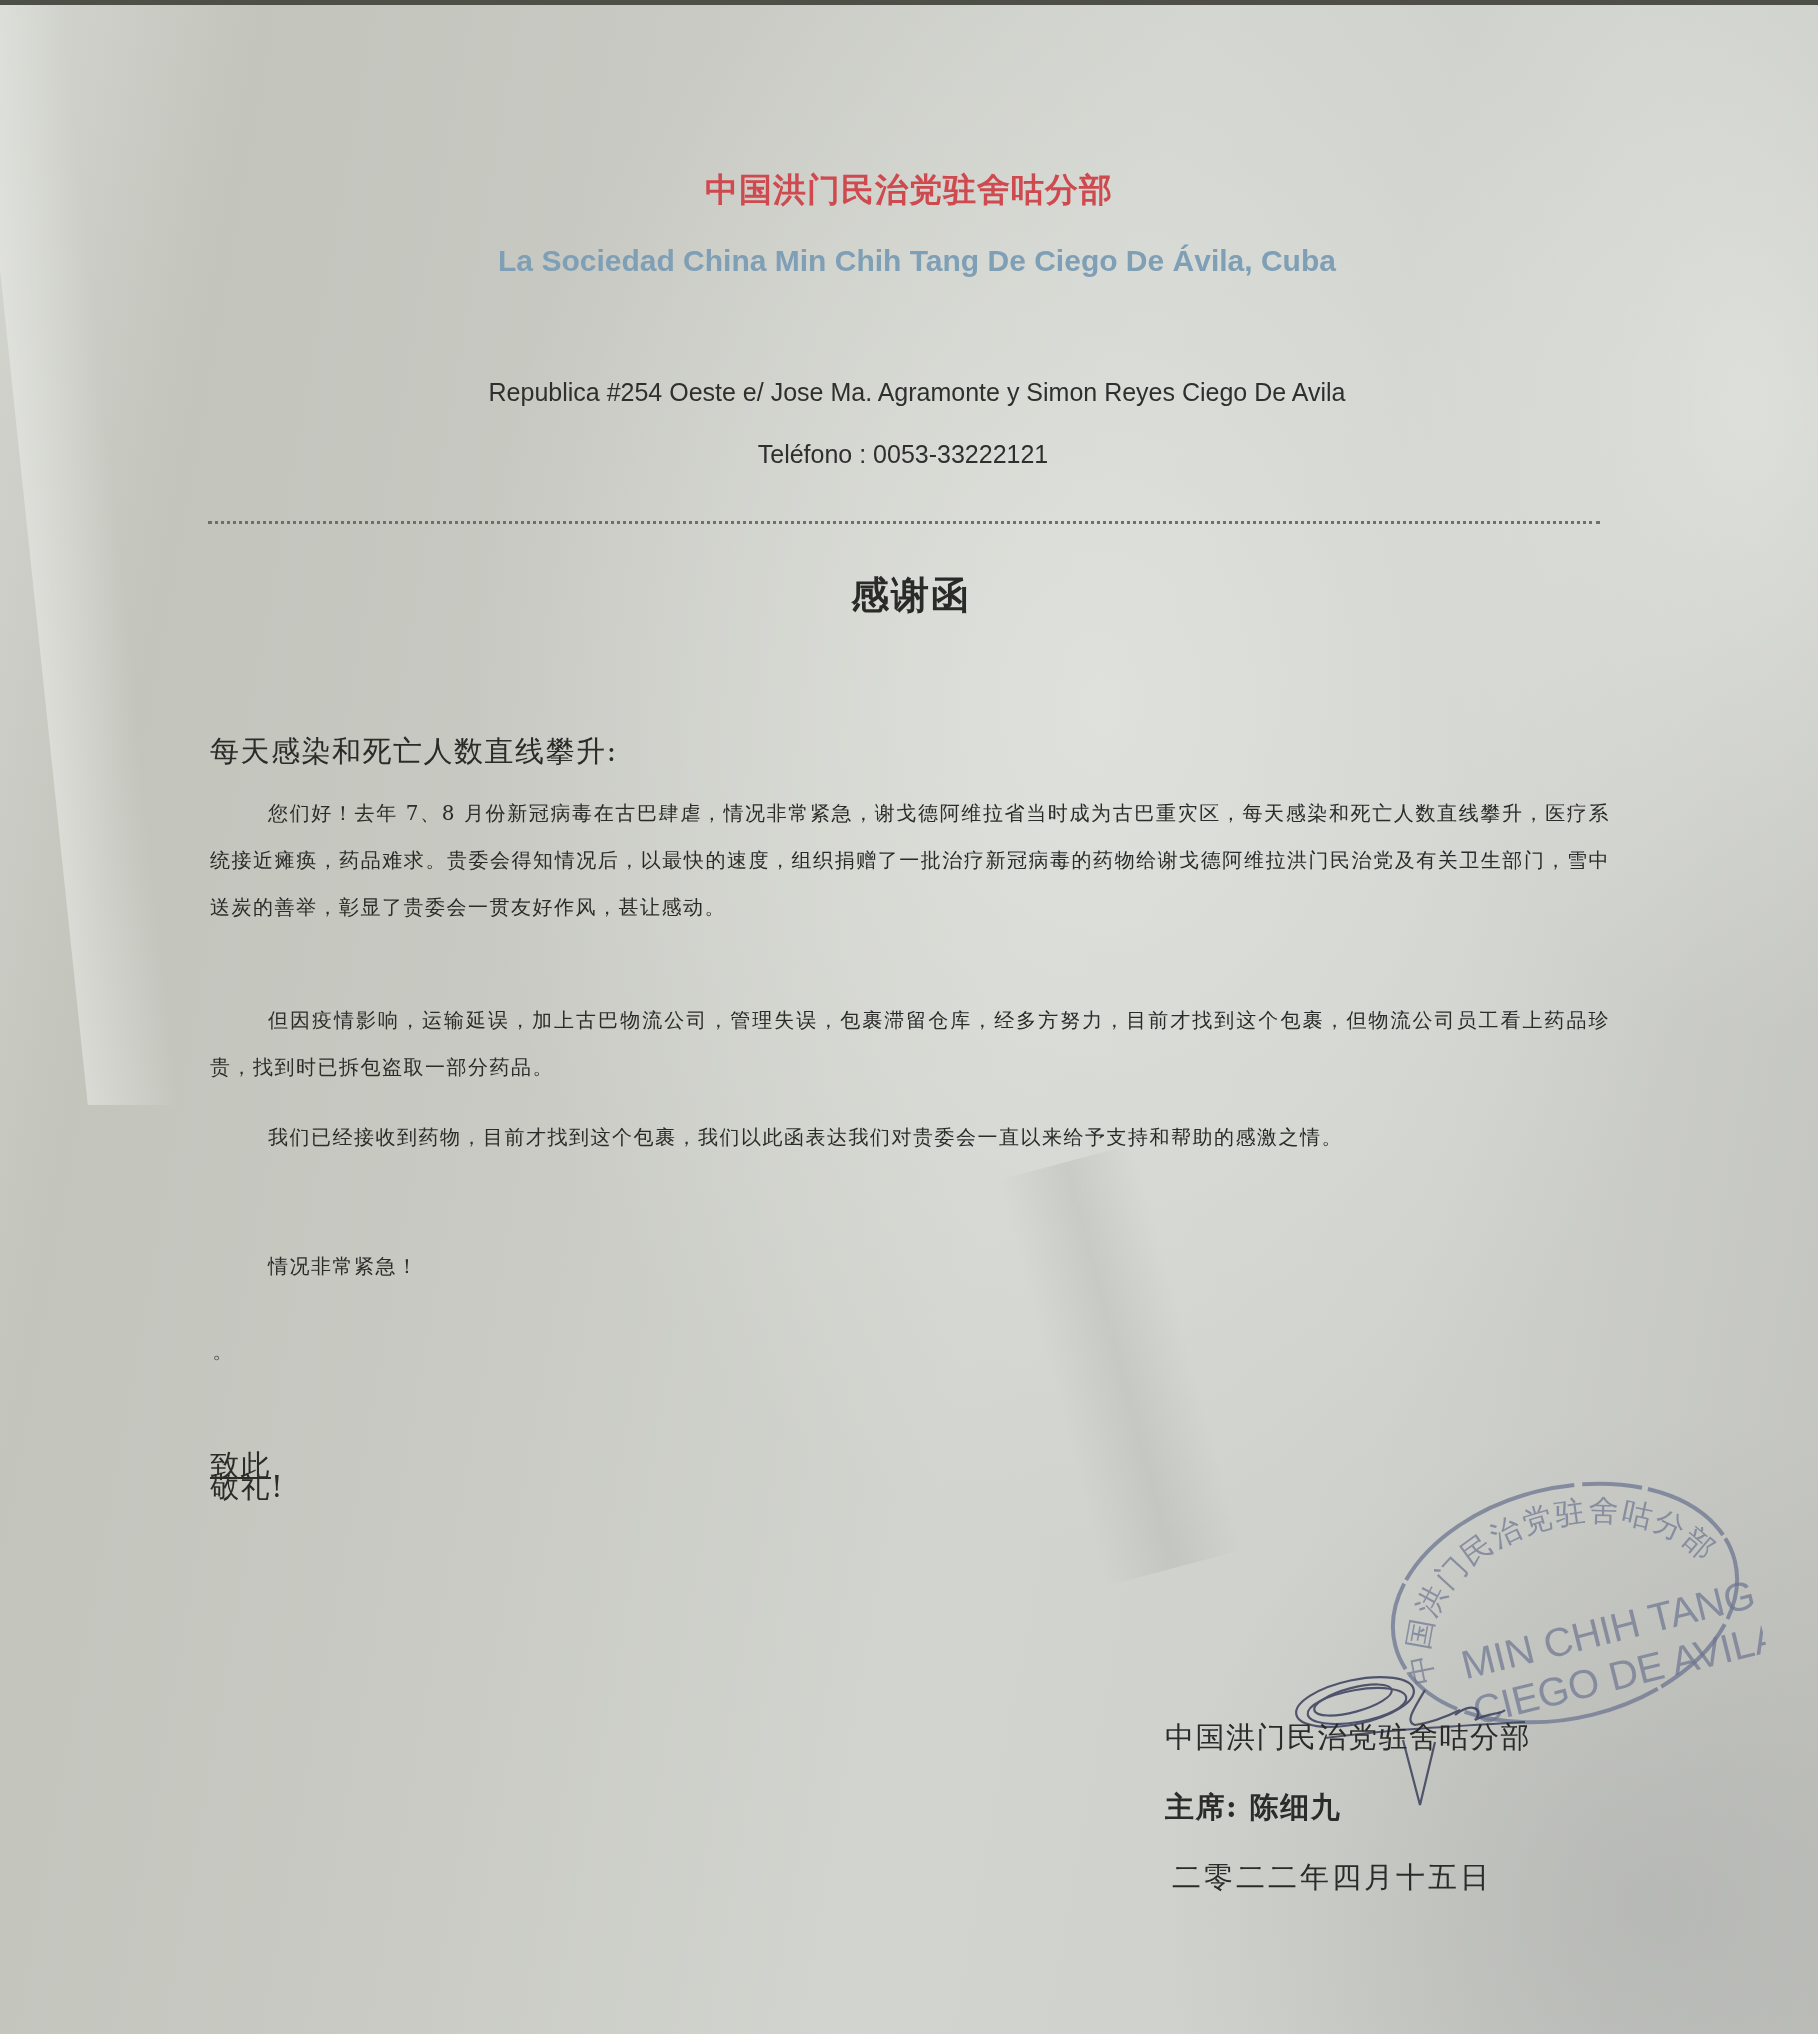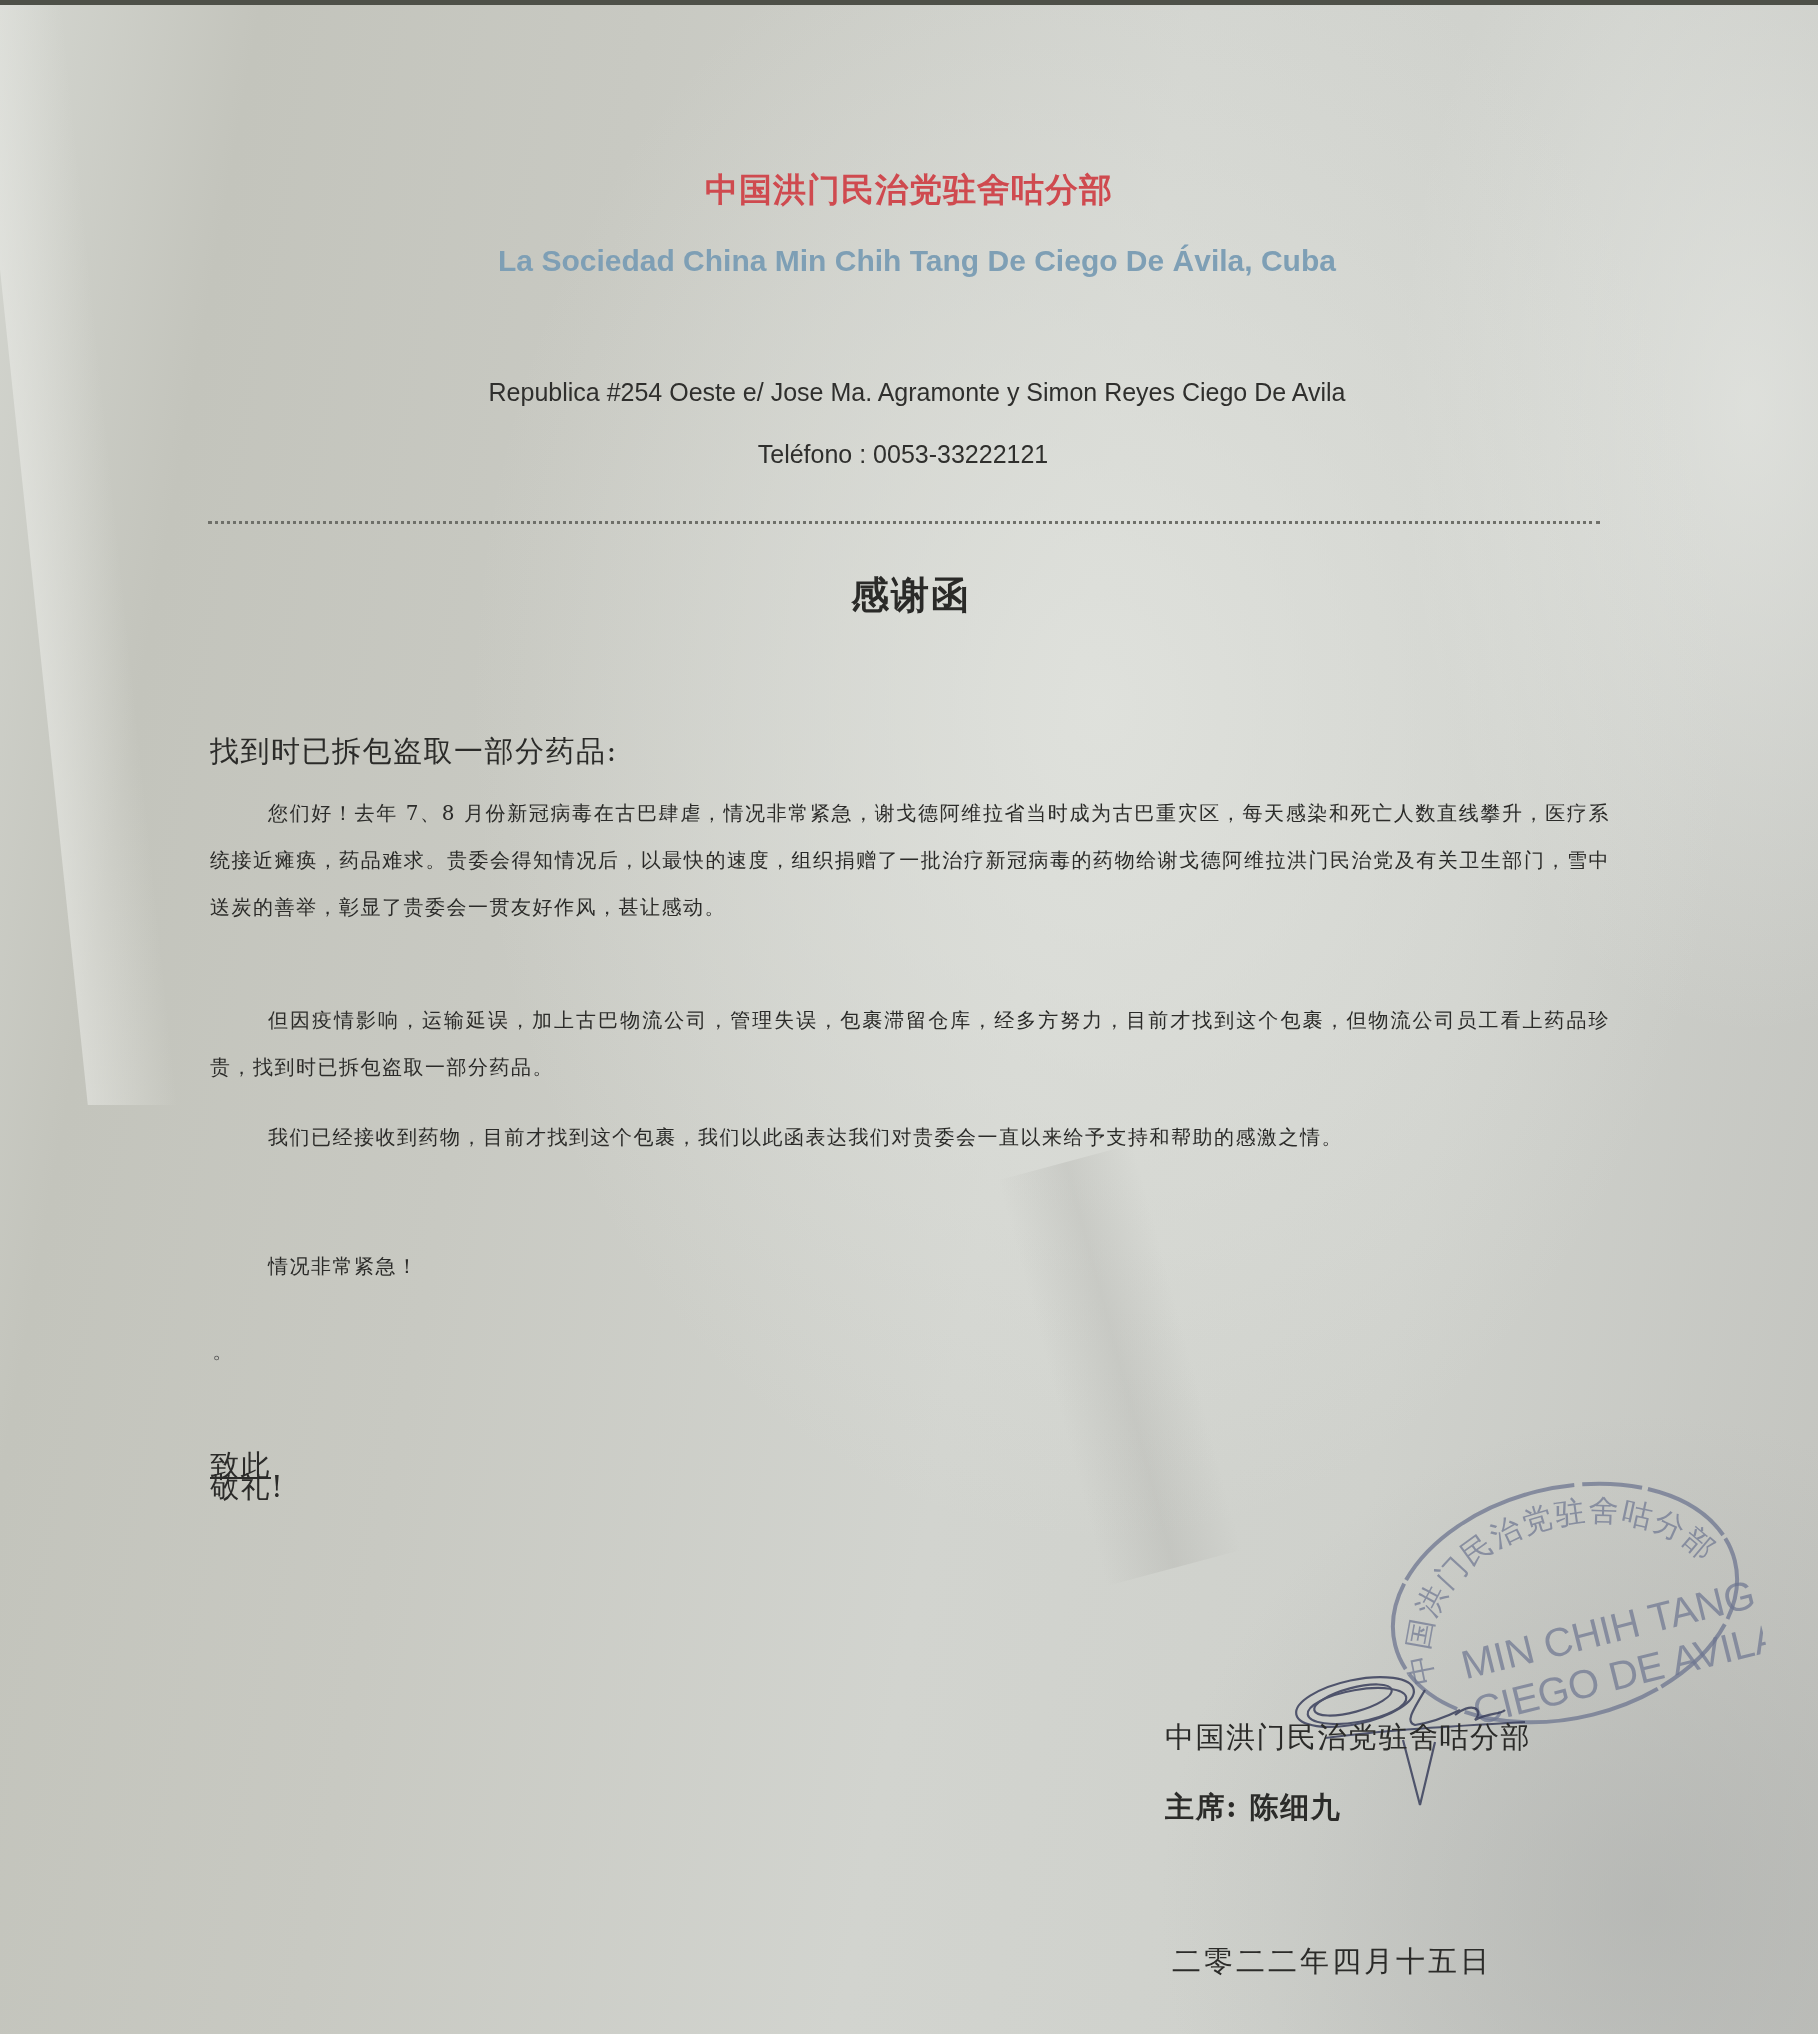--- a/index.html
+++ b/index.html
@@ -140,21 +140,21 @@
     position: absolute;
     left: 1165px;
     color: #2b2b29;
     font-family: "DejaVu Serif", "Liberation Serif", serif;
     font-size: 29px;
     letter-spacing: 1.5px;
     white-space: nowrap;
   }
   .sign-org { top: 1718px; }
   .sign-chair { top: 1788px; font-weight: bold; }
-  .sign-date { top: 1942px; left: 1172px; letter-spacing: 3px; font-family: Liberation Mono, monospace; }
+  .sign-date { top: 1858px; left: 1172px; letter-spacing: 3px; font-family: Liberation Mono, monospace; }
 
   .stamp {
     position: absolute;
     left: 1380px;
     top: 1478px;
     width: 370px;
     height: 250px;
     transform: rotate(-14deg);
     pointer-events: none;
   }
@@ -179,21 +179,21 @@
 
 <div class="center-line org-cn">中国洪门民治党驻舍咕分部</div>
 <div class="center-line org-es">La Sociedad China Min Chih Tang De Ciego De Ávila, Cuba</div>
 <div class="center-line address">Republica #254 Oeste e/ Jose Ma. Agramonte y Simon Reyes Ciego De Avila</div>
 <div class="center-line phone">Teléfono : 0053-33222121</div>
 
 <div class="divider"></div>
 
 <div class="center-line title">感谢函</div>
 
-<div class="body-text salutation">找到时已拆包盗取一部分药品:</div>
+<div class="body-text salutation">每天感染和死亡人数直线攀升:</div>
 
 <p class="para p1">您们好！去年 7、8 月份新冠病毒在古巴肆虐，情况非常紧急，谢戈德阿维拉省当时成为古巴重灾区，每天感染和死亡人数直线攀升，医疗系统接近瘫痪，药品难求。贵委会得知情况后，以最快的速度，组织捐赠了一批治疗新冠病毒的药物给谢戈德阿维拉洪门民治党及有关卫生部门，雪中送炭的善举，彰显了贵委会一贯友好作风，甚让感动。</p>
 <p class="para p2">但因疫情影响，运输延误，加上古巴物流公司，管理失误，包裹滞留仓库，经多方努力，目前才找到这个包裹，但物流公司员工看上药品珍贵，找到时已拆包盗取一部分药品。</p>
 <p class="para p3">我们已经接收到药物，目前才找到这个包裹，我们以此函表达我们对贵委会一直以来给予支持和帮助的感激之情。</p>
 <p class="para p4">情况非常紧急！</p>
 
 <div class="dot-mark">。</div>
 
 <div class="body-text closing1">致此</div>
 <div class="body-text closing2">敬礼!</div>

